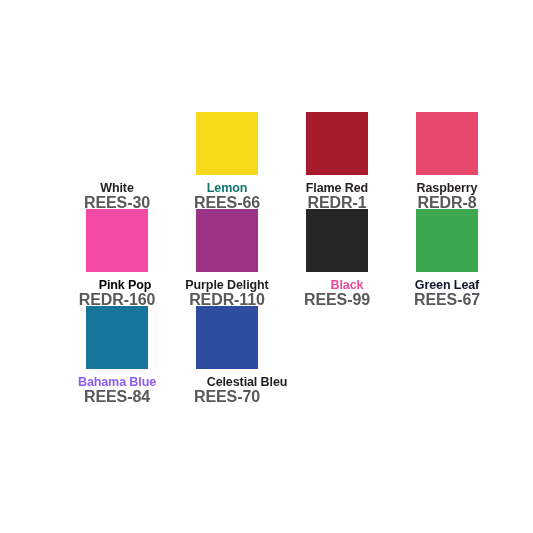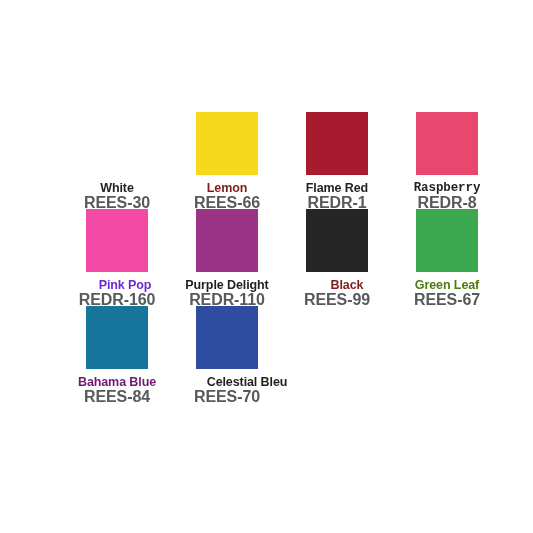--- a/index.html
+++ b/index.html
@@ -74,65 +74,65 @@
   <div class="swatch-grid">
 
     <div class="swatch-cell">
       <span class="swatch-chip" style="background-color: rgb(255, 255, 255);"></span>
       <span class="swatch-name" style="color: rgb(35, 31, 32);">White</span>
       <span class="swatch-code" style="color: rgb(88, 89, 91);">REES-30</span>
     </div>
 
     <div class="swatch-cell">
       <span class="swatch-chip" style="background-color: rgb(245, 217, 26);"></span>
-      <span class="swatch-name" style="color: #7f1d1d;">Lemon</span>
+      <span class="swatch-name" style="color: #0f766e;">Lemon</span>
       <span class="swatch-code" style="color: rgb(88, 89, 91);">REES-66</span>
     </div>
 
 
     <div class="swatch-cell">
       <span class="swatch-chip" style="background-color: rgb(168, 27, 46);"></span>
       <span class="swatch-name" style="color: rgb(35, 31, 32);">Flame Red</span>
       <span class="swatch-code" style="color: rgb(88, 89, 91);">REDR-1</span>
     </div>
 
     <div class="swatch-cell">
       <span class="swatch-chip" style="background-color: rgb(232, 71, 110);"></span>
-      <span class="swatch-name" style="color: rgb(35, 31, 32); font-family: Liberation Mono, monospace;">Raspberry</span>
+      <span class="swatch-name" style="color: rgb(35, 31, 32);">Raspberry</span>
       <span class="swatch-code" style="color: rgb(88, 89, 91);">REDR-8</span>
     </div>
 
     <div class="swatch-cell">
       <span class="swatch-chip" style="background-color: rgb(242, 74, 165);"></span>
-      <span class="swatch-name" style="color: #6d28d9; padding-left: 16px;">Pink Pop</span>
+      <span class="swatch-name" style="color: #000000; padding-left: 16px;">Pink Pop</span>
       <span class="swatch-code" style="color: rgb(88, 89, 91);">REDR-160</span>
     </div>
 
     <div class="swatch-cell">
       <span class="swatch-chip" style="background-color: rgb(155, 51, 135);"></span>
       <span class="swatch-name" style="color: rgb(35, 31, 32);">Purple Delight</span>
       <span class="swatch-code" style="color: rgb(88, 89, 91);">REDR-110</span>
     </div>
 
     <div class="swatch-cell">
       <span class="swatch-chip" style="background-color: rgb(38, 38, 38);"></span>
-      <span class="swatch-name" style="color: #7f1d1d; padding-left: 20px;">Black</span>
+      <span class="swatch-name" style="color: #ec4899; padding-left: 20px;">Black</span>
       <span class="swatch-code" style="color: rgb(88, 89, 91);">REES-99</span>
     </div>
 
     <div class="swatch-cell">
       <span class="swatch-chip" style="background-color: rgb(59, 168, 79);"></span>
-      <span class="swatch-name" style="color: #4d7c0f; text-align: center;">Green Leaf</span>
+      <span class="swatch-name" style="color: #0f172a; text-align: center;">Green Leaf</span>
       <span class="swatch-code" style="color: rgb(88, 89, 91);">REES-67</span>
     </div>
 
 
     <div class="swatch-cell">
       <span class="swatch-chip" style="background-color: rgb(23, 117, 155);"></span>
-      <span class="swatch-name" style="color: #701a75;">Bahama Blue</span>
+      <span class="swatch-name" style="color: #8b5cf6;">Bahama Blue</span>
       <span class="swatch-code" style="color: rgb(88, 89, 91);">REES-84</span>
     </div>
 
     <div class="swatch-cell">
       <span class="swatch-chip" style="background-color: rgb(47, 77, 160);"></span>
       <span class="swatch-name" style="color: rgb(35, 31, 32); margin-left: 40px;">Celestial Bleu</span>
       <span class="swatch-code" style="color: rgb(88, 89, 91);">REES-70</span>
     </div>
 
   </div>

